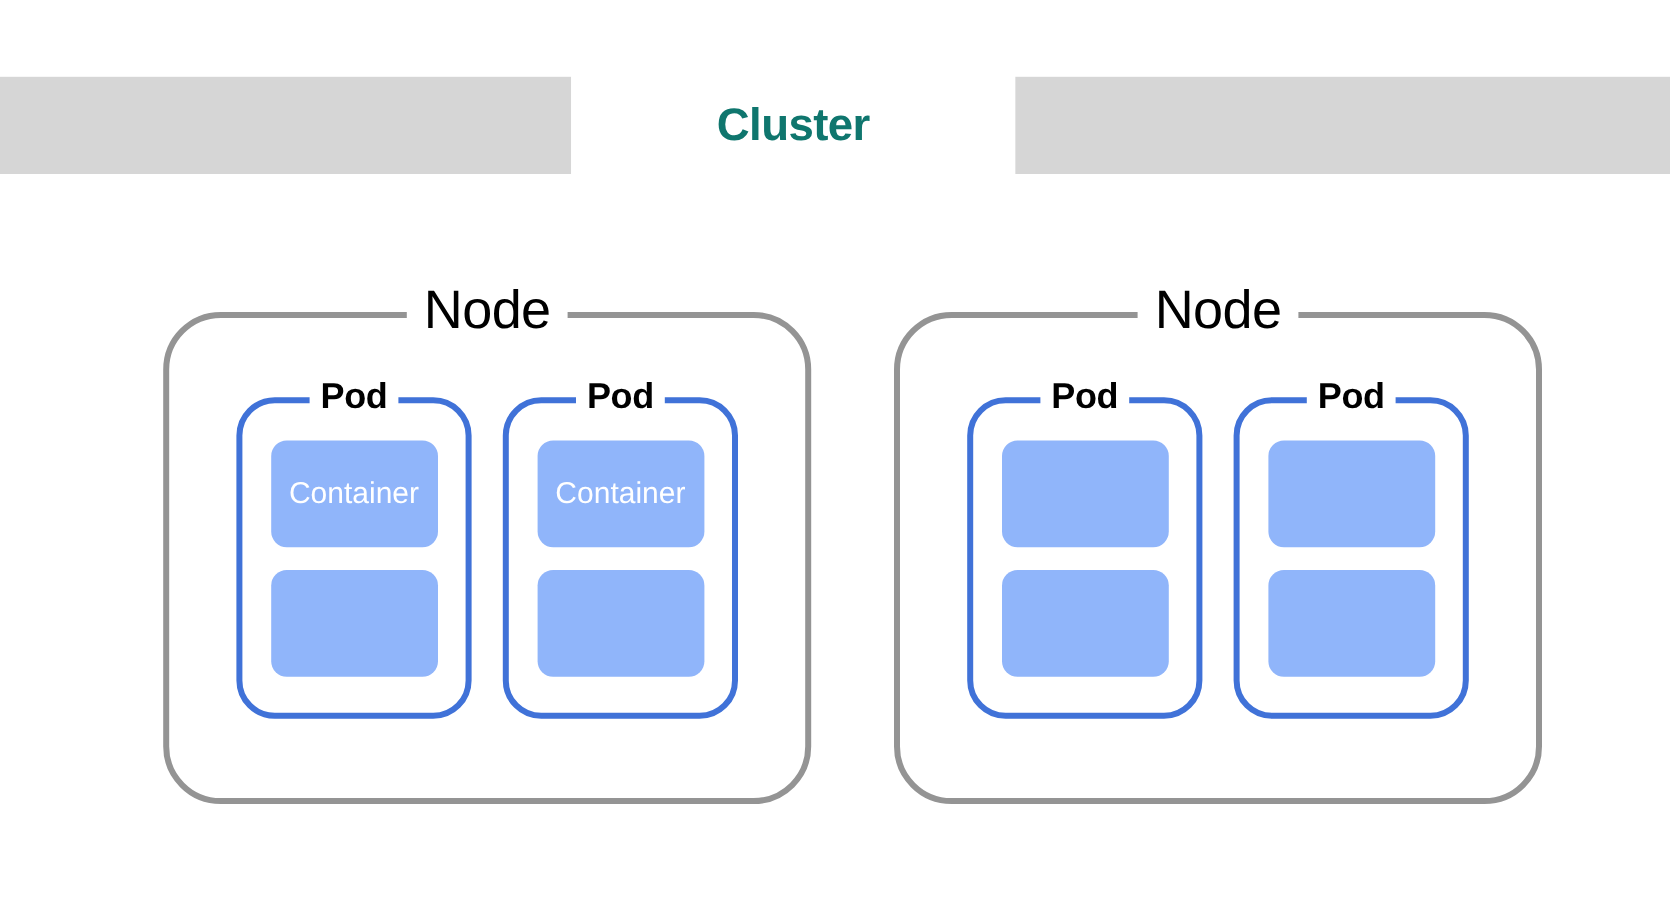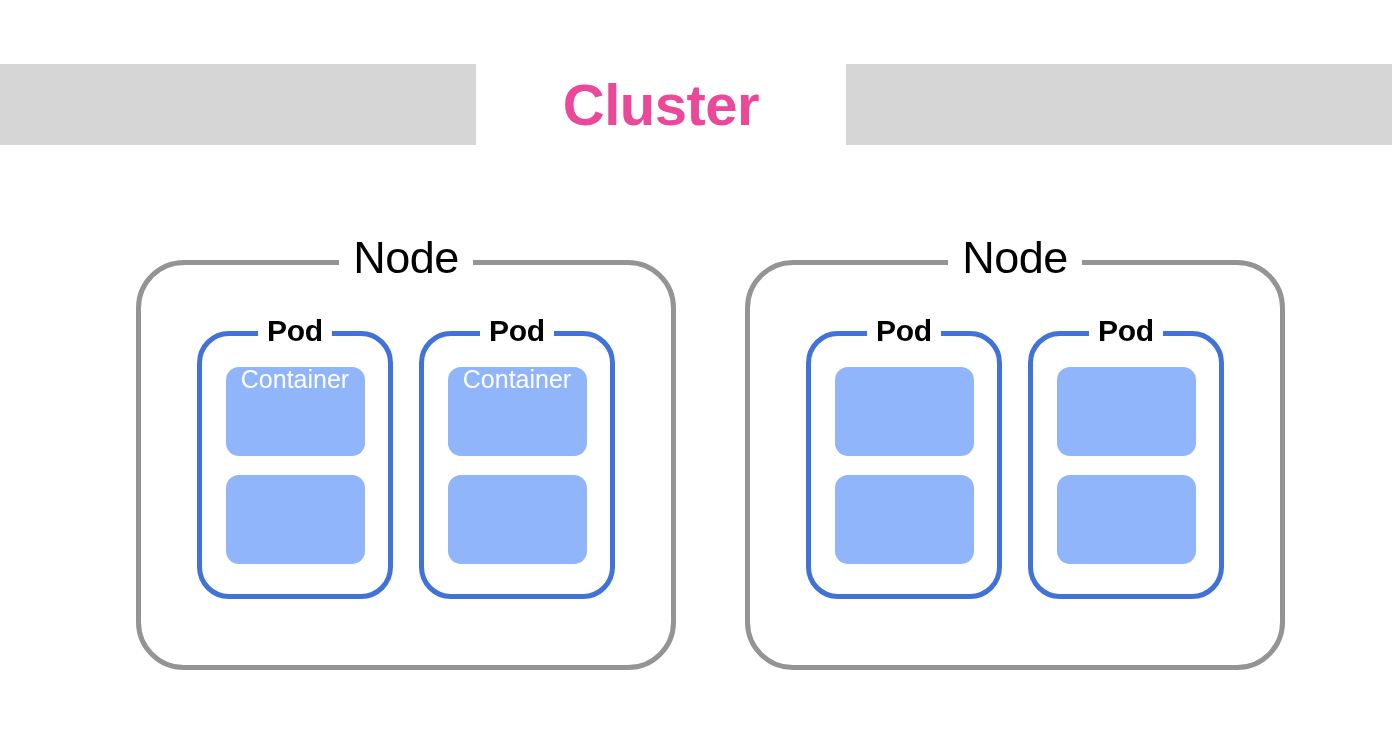--- a/index.html
+++ b/index.html
@@ -39,24 +39,24 @@
 
   .cluster-title {
     position: absolute;
     left: 476px;
     top: 64px;
     width: 370px;
     height: 81px;
     display: flex;
     align-items: center;
     justify-content: center;
-    font-size: 58px;
+    font-size: 38px;
     font-weight: bold;
     letter-spacing: -0.5px;
-    color: #ec4899;
+    color: #0f766e;
     background: #ffffff;
     line-height: 1;
   }
 
   
   .node {
     position: absolute;
     top: 260px;
     width: 540px;
     height: 410px;
@@ -132,21 +132,21 @@
     line-height: 1.05;
   }
 
   
   .container-box {
     width: 139px;
     height: 89px;
     border-radius: 13px;
     background: #90b5fa;
     display: flex;
-    align-items: flex-start;
+    align-items: center;
     justify-content: center;
   }
   .container-label {
     font-size: 25px;
     font-weight: normal;
     color: #ffffff;
     letter-spacing: 0px;
     line-height: 1;
   }
 </style>

